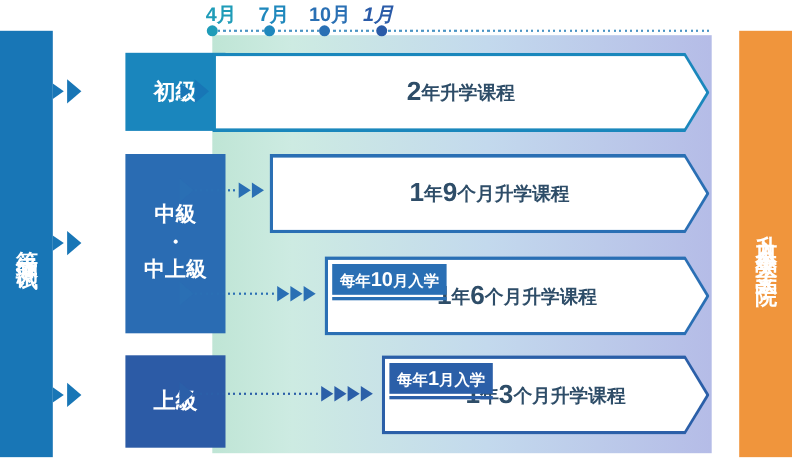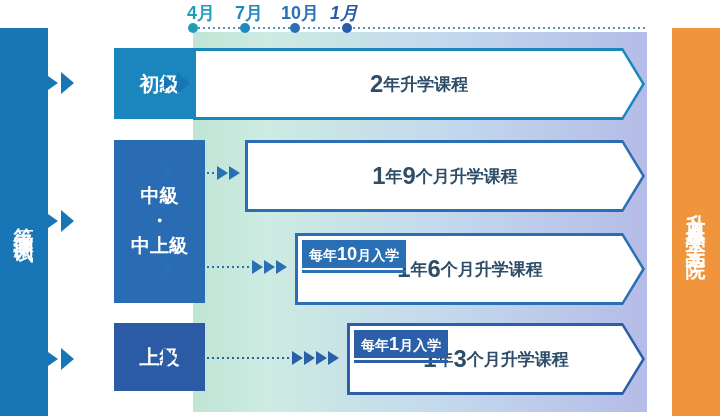--- a/index.html
+++ b/index.html
@@ -24,21 +24,21 @@
   .d1{left:188px;} .d2{left:240px;} .d3{left:290px;} .d4{left:342px;}
   .hdots{position:absolute;height:2px;
     background-image:repeating-linear-gradient(90deg,var(--c) 0 2px,transparent 2px 5px);}
   .top-line{left:193px;top:27px;width:455px;}
 
   
   .level-box{position:absolute;left:72px;width:91px;display:flex;align-items:center;justify-content:center;
     color:#fff;font-weight:bold;font-size:20px;text-align:center;white-space:pre-line;line-height:1.3;margin-left:42px;}
   .lv1{top:48px;height:71px;}
   .lv2{top:140px;height:163px;font-size:19px;}
-  .lv3{top:323px;height:68px;}
+  .lv3{top:323px;height:84px;}
 
   
   .tri{position:absolute;width:0;height:0;border-style:solid;border-color:transparent;border-left-color:var(--c);}
   .tri-sm{border-width:7px 0 7px 10px;}
   .tri-lg{border-width:11px 0 11px 13px;}
   .tri-fl{border-width:7px 0 7px 11px;}
 
   
   .banner{position:absolute;clip-path:polygon(0 0,calc(100% - 22px) 0,100% 50%,calc(100% - 22px) 100%,0 100%);
     background:var(--c);}

